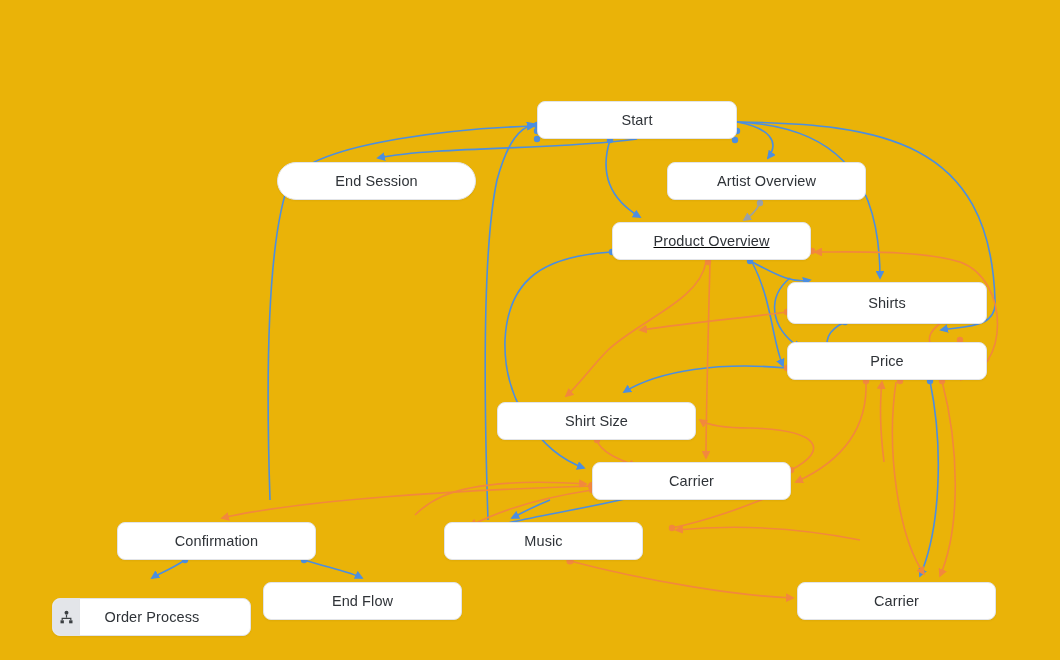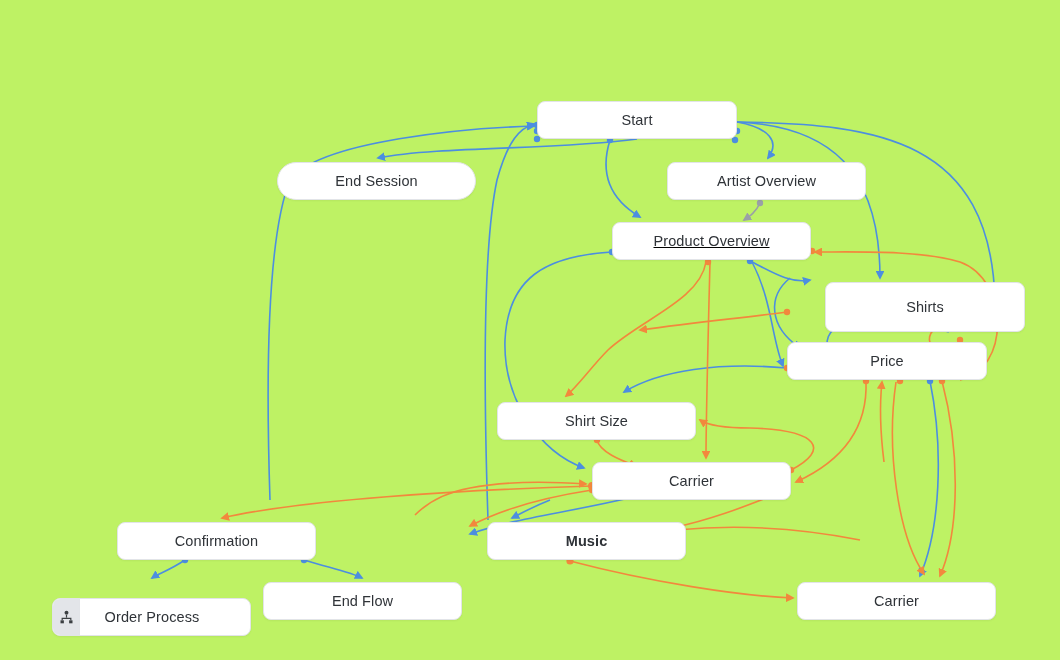--- a/index.html
+++ b/index.html
@@ -13,21 +13,21 @@
     height: 660px;
     position: relative;
     overflow: hidden;
     font-family: "Liberation Sans", "DejaVu Sans", sans-serif;
   }
   #canvas {
     position: absolute;
     inset: 0;
     width: 1060px;
     height: 660px;
-    background: #bef264;
+    background: #eab308;
   }
   #edge-layer {
     position: absolute;
     left: 0;
     top: 0;
     width: 1060px;
     height: 660px;
     pointer-events: none;
   }
   .node {
@@ -222,41 +222,41 @@
   </div>
 
   <div class="node" style="left:667px; top:162px; width:199px; height:38px;">
     <span class="label">Artist Overview</span>
   </div>
 
   <div class="node" style="left:612px; top:222px; width:199px; height:38px;text-decoration:underline;">
     <span class="label">Product Overview</span>
   </div>
 
-  <div class="node" style="left:787px; top:282px; width:200px; height:50px;margin-left:38px;">
+  <div class="node" style="left:787px; top:282px; width:200px; height:42px;">
     <span class="label">Shirts</span>
   </div>
 
   <div class="node" style="left:787px; top:342px; width:200px; height:38px;">
     <span class="label">Price</span>
   </div>
 
   <div class="node" style="left:497px; top:402px; width:199px; height:38px;">
     <span class="label">Shirt Size</span>
   </div>
 
   <div class="node" style="left:592px; top:462px; width:199px; height:38px;">
     <span class="label">Carrier</span>
   </div>
 
   <div class="node" style="left:117px; top:522px; width:199px; height:38px;">
     <span class="label">Confirmation</span>
   </div>
 
-  <div class="node" style="left:487px; top:522px; width:199px; height:38px;font-weight:bold;">
+  <div class="node" style="left:444px; top:522px; width:199px; height:38px;">
     <span class="label">Music</span>
   </div>
 
   <div class="node has-icon" style="left:52px; top:582px; width:199px; height:38px;margin-top:16px;">
     <span class="node-icon">
       <svg width="15" height="15" viewBox="0 0 16 16">
         <circle cx="8" cy="3" r="2.1" fill="#3c4043"></circle>
         <path d="M 8 5.2 L 8 8 M 3.4 11 L 3.4 9 L 12.6 9 L 12.6 11" stroke="#3c4043" stroke-width="1.3" fill="none"></path>
         <rect x="1.6" y="11" width="3.6" height="3.2" fill="#3c4043"></rect>
         <rect x="10.8" y="11" width="3.6" height="3.2" fill="#3c4043"></rect>

